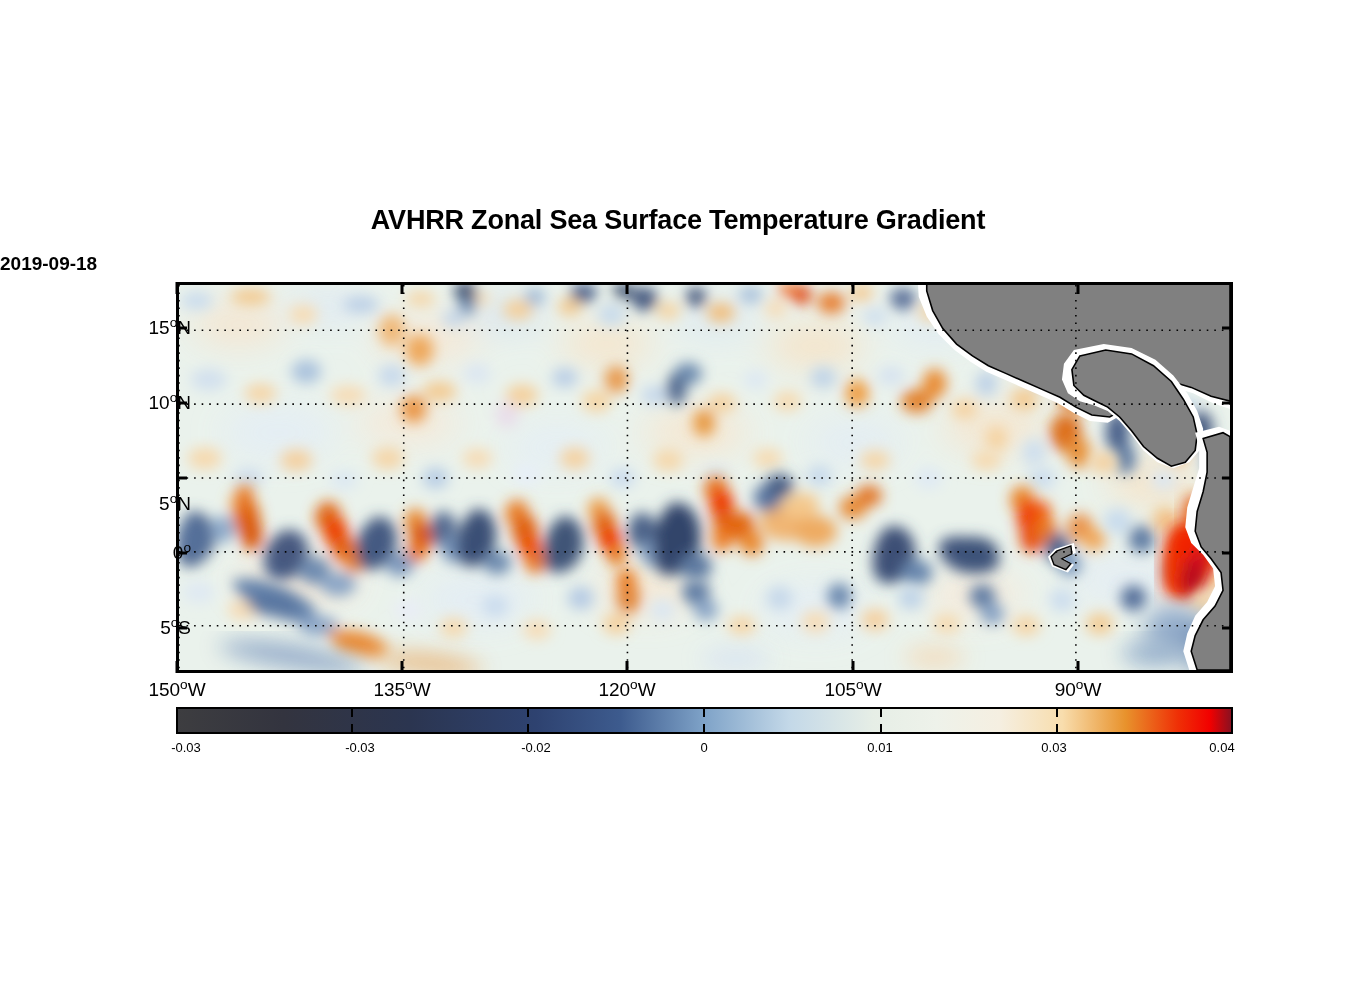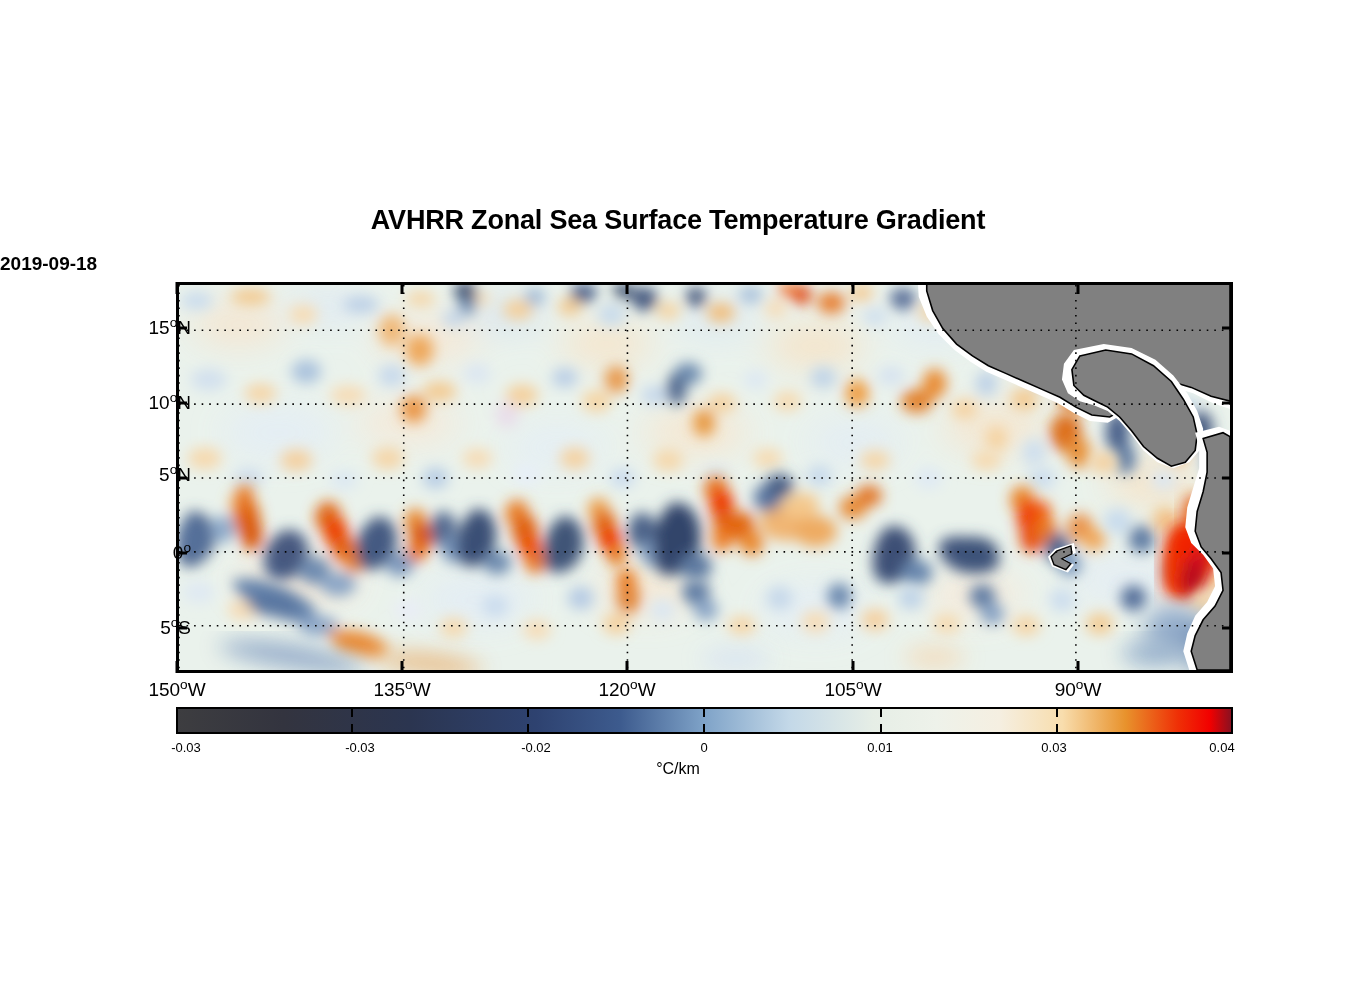--- a/index.html
+++ b/index.html
@@ -430,21 +430,21 @@
   <div class="ytick-mark" style="top:328px"></div>
   <div class="ytick-mark right" style="top:328px"></div>
   <div class="ytick-label" style="top:328px"><span>15<sup>o</sup>N</span></div>
 
   <div class="ytick-mark" style="top:403px"></div>
   <div class="ytick-mark right" style="top:403px"></div>
   <div class="ytick-label" style="top:403px"><span>10<sup>o</sup>N</span></div>
 
   <div class="ytick-mark" style="top:478px"></div>
   <div class="ytick-mark right" style="top:478px"></div>
-  <div class="ytick-label" style="top:475px"><span>5<sup>o</sup>N</span></div>
+  <div class="ytick-label" style="top:504px"><span>5<sup>o</sup>N</span></div>
 
   <div class="ytick-mark" style="top:553px"></div>
   <div class="ytick-mark right" style="top:553px"></div>
   <div class="ytick-label" style="top:553px"><span>0<sup>o</sup></span></div>
 
   <div class="ytick-mark" style="top:628px"></div>
   <div class="ytick-mark right" style="top:628px"></div>
   <div class="ytick-label" style="top:628px"><span>5<sup>o</sup>S</span></div>
 
   <div class="xtick-mark" style="left:177px"></div>
@@ -483,15 +483,14 @@
   <div class="cbar-tick bot" style="left:1057px"></div>
 
   <div class="cbar-label" style="left:186px">-0.03</div>
   <div class="cbar-label" style="left:360px">-0.03</div>
   <div class="cbar-label" style="left:536px">-0.02</div>
   <div class="cbar-label" style="left:704px">0</div>
   <div class="cbar-label" style="left:880px">0.01</div>
   <div class="cbar-label" style="left:1054px">0.03</div>
   <div class="cbar-label" style="left:1222px">0.04</div>
 
-  <div id="cbar-unit">°C/km</div>
 
 </div>
 
 </body></html>

